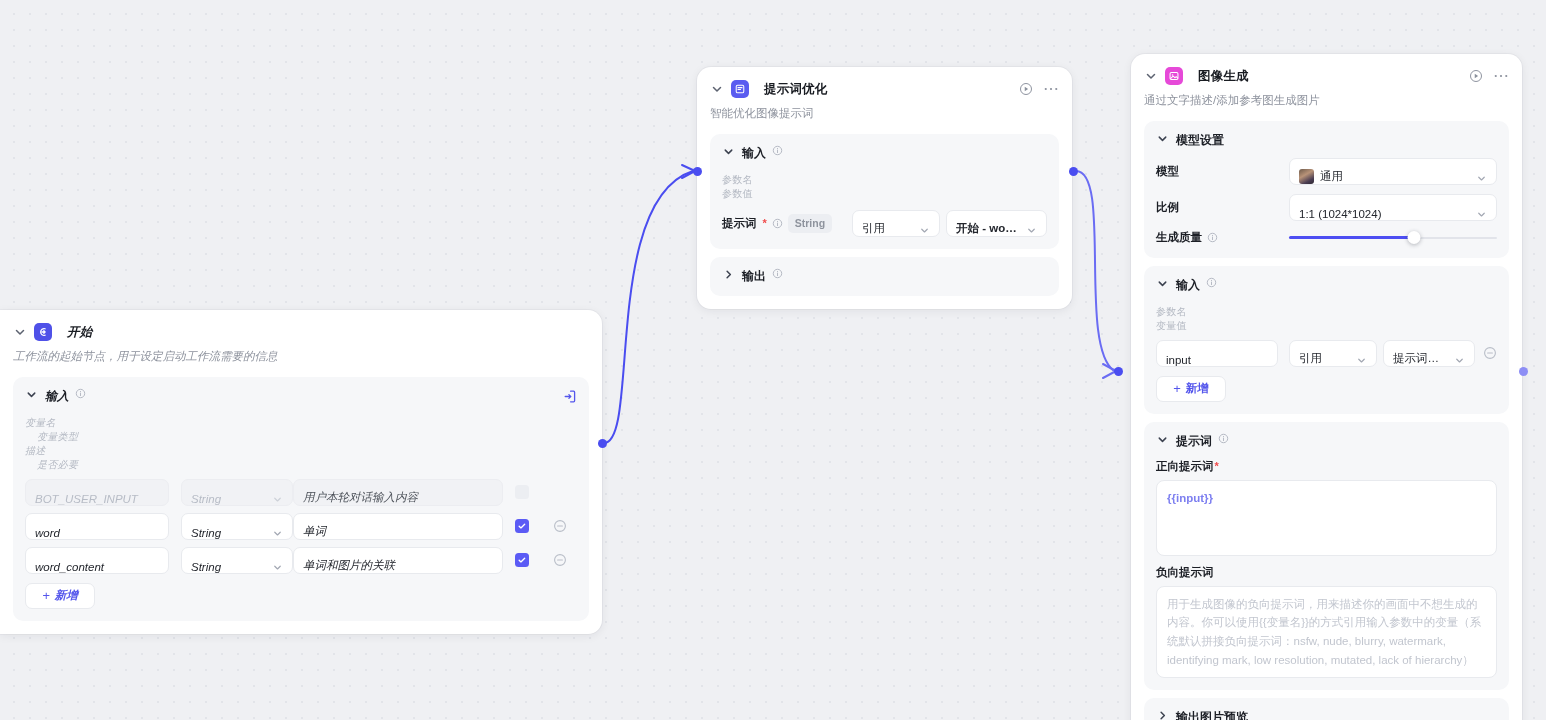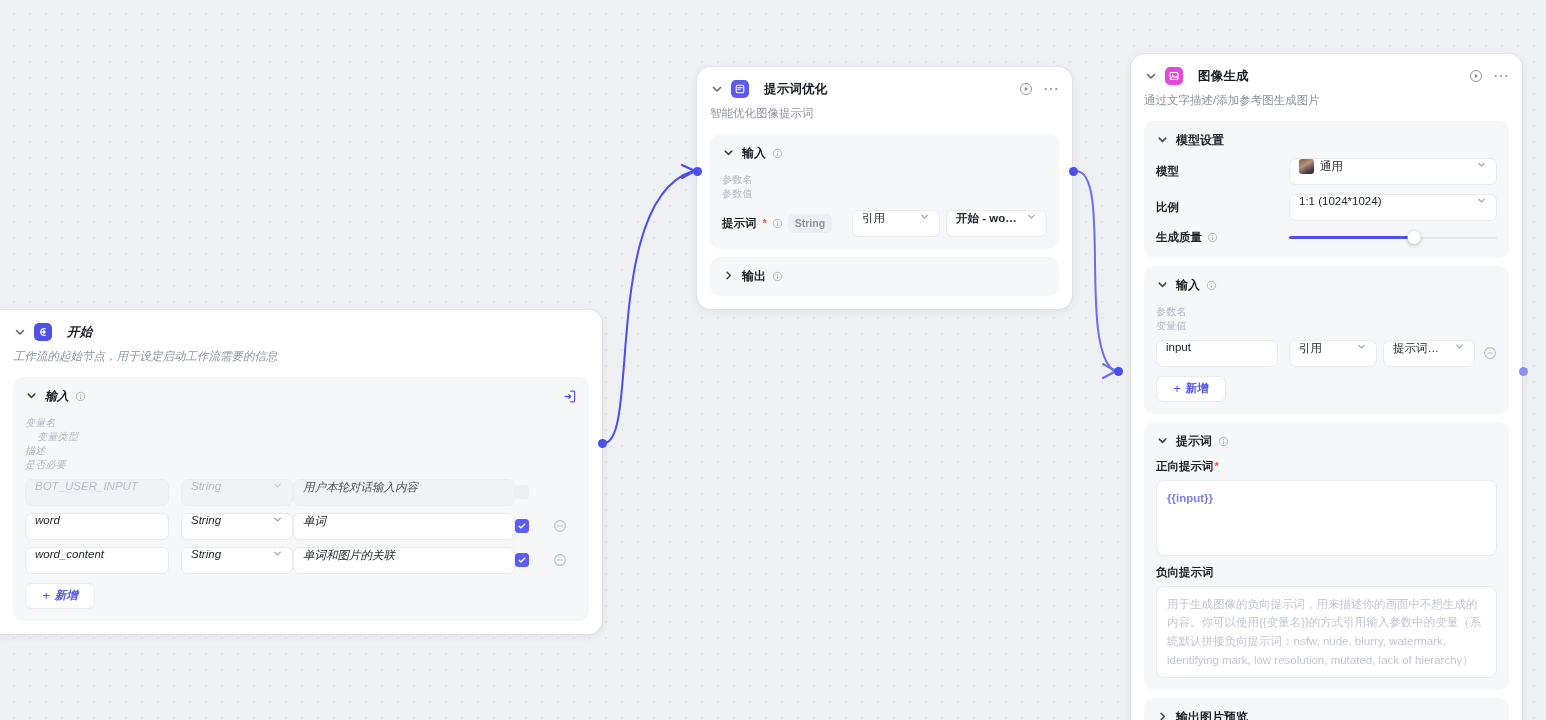--- a/index.html
+++ b/index.html
@@ -109,21 +109,20 @@
     background: #f6f7f9;
     border-radius: 10px;
     padding: 11px 12px 12px 12px;
     margin-bottom: 8px;
   }
   .section:last-child { margin-bottom: 0; }
   .section.collapsed { padding: 11px 12px; }
 
   .sec-head {
     display: flex;
-    align-items: center;
     gap: 6px;
     cursor: pointer;
   }
   .sec-title {
     font-size: 12px;
     font-weight: 700;
     color: #1c1f26;
   }
   .info-dot {
     width: 11px; height: 11px;
@@ -148,21 +147,21 @@
     align-items: center;
     margin-top: 7px;
   }
 
   .field {
     height: 27px;
     border-radius: 7px;
     background: #ffffff;
     border: 1px solid #e8eaee;
     display: flex;
-    align-items: flex-start;
+    align-items: flex-end;
     padding: 0 9px;
     font-size: 11.5px;
     color: #23262d;
     overflow: hidden;
     white-space: nowrap;
   }
   .field.disabled {
     background: #f1f2f5;
     border-color: #ecedf1;
     color: #b7bcc6;
@@ -238,21 +237,21 @@
     z-index: 20;
     cursor: pointer;
   }
   .port.soft { background: #8d8ef5; }
 
   
   #node-start { left: 0px; top: 310px; width: 602px; border-radius: 0 14px 14px 0; font-style: italic; }
   #node-start .c-name { width: 144px; }
   #node-start .c-type { width: 112px; margin-left: 12px; }
   #node-start .c-desc { flex: 1; margin-left: 0; }
-  #node-start .c-req  { width: 62px; }
+  #node-start .c-req  { width: 62px; margin-left: 12px; }
   #node-start .row .c-req { display: flex; align-items: center; justify-content: flex-start; gap: 24px; }
 
   .export-icon { width: 15px; height: 15px; color: #5456ec; cursor: pointer; }
   .export-icon svg { display: block; }
 
   
   #node-prompt { left: 697px; top: 67px; width: 375px; }
   #node-prompt .lbl-pname { width: 140px; }
   #node-prompt .p-label {
     width: 130px;

